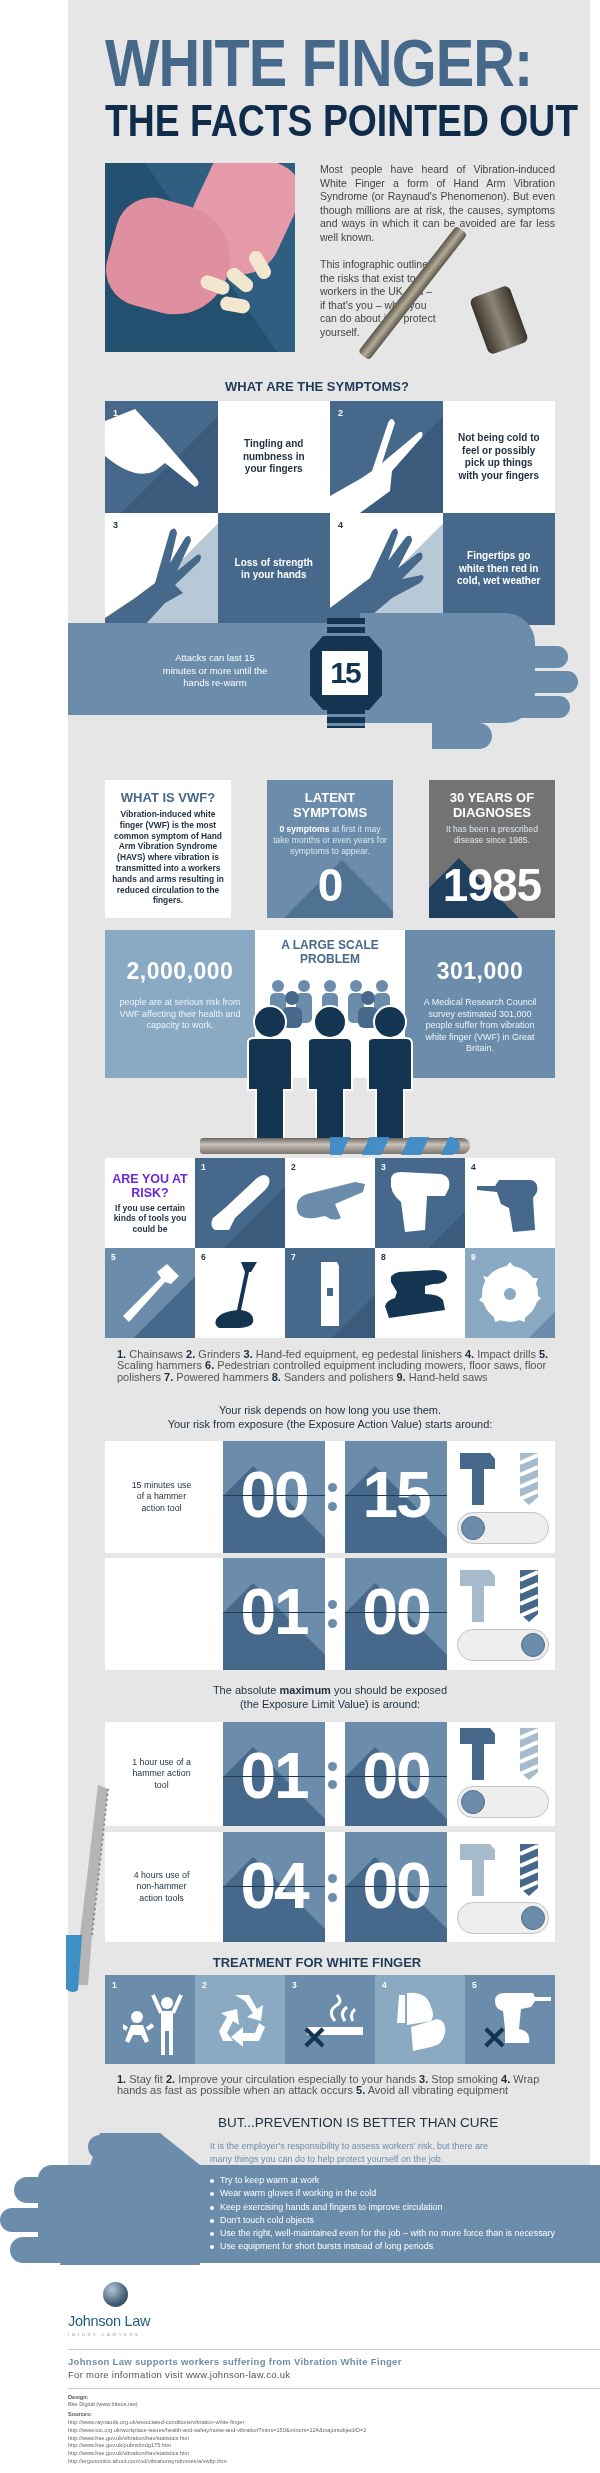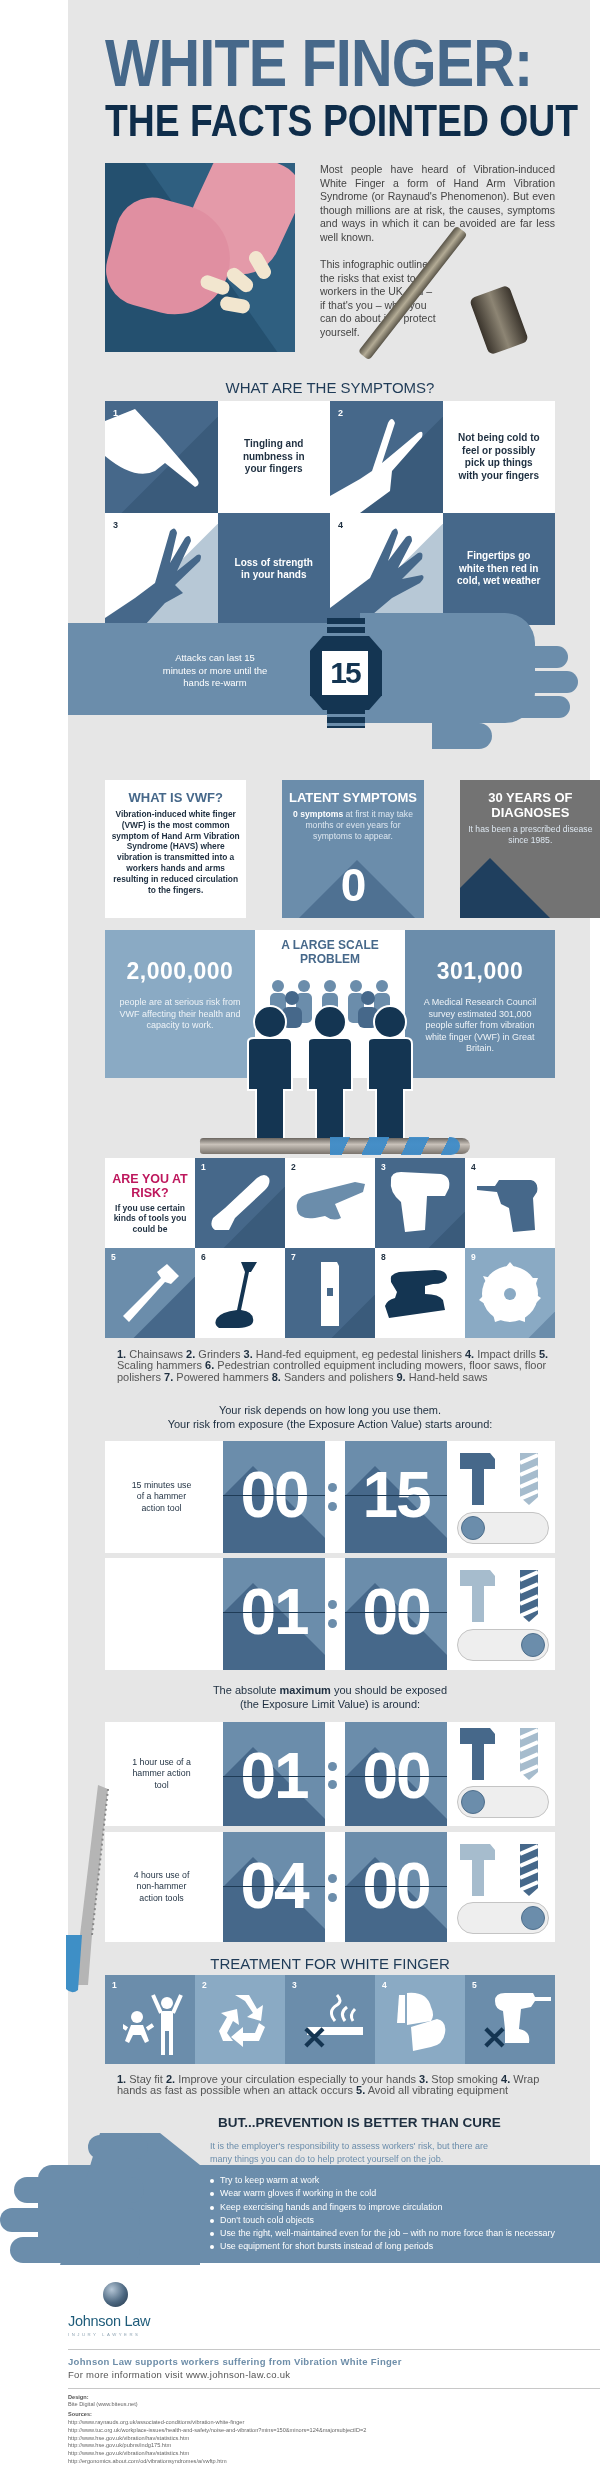--- a/index.html
+++ b/index.html
@@ -16,21 +16,21 @@
   .photo .shadow { position: absolute; left: 40px; top: 0; width: 300px; height: 400px; background: #2f5f80; transform: rotate(-35deg); transform-origin: left top; }
   .photo .hand1 { position: absolute; left: 90px; top: -10px; width: 95px; height: 120px; background: #e49aa9; border-radius: 30px 30px 40px 50px; transform: rotate(25deg); }
   .photo .hand2 { position: absolute; left: 5px; top: 40px; width: 120px; height: 110px; background: #e08fa1; border-radius: 40px 60px 60px 40px; transform: rotate(15deg); }
   .photo .tip { position: absolute; width: 30px; height: 14px; background: #f2e6cf; border-radius: 8px; }
   .intro-text { left: 320px; top: 163px; width: 235px; font-size: 10.5px; color: #444; line-height: 13.5px; text-align: justify; }
   .intro-text2 { left: 320px; top: 258px; width: 120px; font-size: 10.5px; color: #444; line-height: 13.5px; }
   .chuck { left: 455px; top: 230px; width: 14px; height: 160px; background: linear-gradient(90deg,#5a5549,#b3ab95,#5a5549); transform: rotate(38deg); transform-origin: top center; border-radius: 4px; }
   .chuck-head { left: 478px; top: 290px; width: 42px; height: 60px; background: linear-gradient(90deg,#3a342c,#8d8574,#3a342c); border-radius: 6px; transform: rotate(-20deg); }
 
   
-  .h-sec { left: 105px; width: 450px; text-align: center; font-weight: normal; font-size: 15px; color: #1f3b57; }
+  .h-sec { left: 92px; width: 450px; text-align: center; font-weight: bold; font-size: 13px; color: #1f3b57; }
 
   
   .sym-grid { left: 105px; top: 401px; width: 450px; height: 224px; display: grid; grid-template-columns: repeat(4, 1fr); grid-template-rows: repeat(2, 112px); }
   .cell { position: relative; overflow: hidden; display: flex; align-items: center; justify-content: center; text-align: center; font-size: 10px; font-weight: bold; line-height: 12.5px; padding: 0 14px; }
   .c-dark { background: #46688a; color: #fff; }
   .c-white { background: #ffffff; color: #1e2f40; }
   .num { position: absolute; left: 8px; top: 6px; font-size: 9px; font-weight: bold; }
   .c-dark .num { color: #fff; }
   .c-white .num { color: #1e2f40; }
   .longshadow { position: absolute; width: 200px; height: 200px; transform: rotate(45deg); }
@@ -38,21 +38,21 @@
   
   .attack-band { left: 68px; top: 623px; width: 340px; height: 92px; background: #6b8dab; }
   .attack-palm { left: 360px; top: 613px; width: 175px; height: 110px; background: #6b8dab; border-radius: 0 30px 30px 0; }
   .finger { background: #6b8dab; border-radius: 0 12px 12px 0; height: 22px; }
   .attack-text { left: 160px; top: 652px; width: 110px; font-size: 9.5px; color: #fff; text-align: center; line-height: 12.5px; }
   .watch-strap { left: 327px; top: 618px; width: 38px; height: 110px; background: repeating-linear-gradient(#143552 0 6px, #6b8dab 6px 9px); }
   .watch-body { left: 310px; top: 636px; width: 72px; height: 74px; background: #143552; clip-path: polygon(18% 0,82% 0,100% 20%,100% 80%,82% 100%,18% 100%,0 80%,0 20%); }
   .watch-face { left: 322px; top: 651px; width: 46px; height: 44px; background: #fff; display: flex; align-items: center; justify-content: center; font-size: 30px; font-weight: bold; color: #143552; letter-spacing: -2px; }
 
   
-  .vwf-row { left: 105px; top: 780px; width: 496px; height: 138px; display: grid; grid-template-columns: repeat(3, 1fr); gap: 36px; }
+  .vwf-row { left: 105px; top: 780px; width: 450px; height: 138px; display: grid; grid-template-columns: repeat(3, 1fr); gap: 36px; }
   .vcol { position: relative; overflow: hidden; text-align: center; padding-top: 10px; }
   .vcol h3 { font-size: 13px; line-height: 15px; font-weight: bold; }
   .vcol p { font-size: 8.6px; line-height: 11px; margin-top: 4px; padding: 0 4px; }
   .v1 { background: #fff; color: #1e2f40; }
   .v1 h3 { color: #46688a; }
   .v1 p { font-weight: bold; font-size: 8.4px; line-height: 10.8px; }
   .v2 { background: #6b8dab; color: #fff; }
   .v2 p { color: #dde7f0; }
   .v3 { background: #737373; color: #fff; }
   .v3 p { color: #dde7f0; }
@@ -73,21 +73,21 @@
   .risk-grid { left: 105px; top: 1158px; width: 450px; height: 180px; display: grid; grid-template-columns: repeat(5, 1fr); grid-template-rows: repeat(2, 90px); }
   .rcell { position: relative; overflow: hidden; }
   .rcell .num { font-size: 8.5px; left: 6px; top: 4px; }
   .r-dark { background: #46688a; }
   .r-mid { background: #6b8dab; }
   .r-light { background: #8aaac4; }
   .r-white { background: #fff; }
   .r-dark .num, .r-mid .num, .r-light .num { color: #fff; }
   .r-white .num { color: #1e2f40; }
   .risk-intro { display: flex; flex-direction: column; align-items: center; justify-content: center; text-align: center; background: #fff; }
-  .risk-intro h3 { font-size: 12.5px; line-height: 14px; color: #be185d; font-weight: bold; }
+  .risk-intro h3 { font-size: 12.5px; line-height: 14px; color: #6d28d9; font-weight: bold; }
   .risk-intro p { font-size: 8.5px; line-height: 10.5px; color: #1e2f40; font-weight: bold; margin-top: 3px; }
   .tool { position: absolute; }
   .caption { left: 105px; width: 455px; font-size: 11px; line-height: 11.3px; color: #555; margin-left: 12px; }
   .caption b { color: #1e2f40; }
 
   
   .exp-head { left: 105px; width: 450px; text-align: center; font-size: 11px; line-height: 13.5px; color: #1e2f40; }
   .exp-row { left: 105px; width: 450px; height: 112px; background: #fff; }
   .exp-label { position: absolute; left: 0; top: 0; width: 113px; height: 100%; display: flex; align-items: center; justify-content: center; text-align: center; font-size: 8.8px; line-height: 11.5px; color: #1e2f40; padding: 0 22px; }
   .digit-box { position: absolute; top: 0; width: 102px; height: 100%; background: #6b8dab; overflow: hidden; }
@@ -100,21 +100,21 @@
   .toggle .knob { position: absolute; top: 3px; width: 24px; height: 24px; border-radius: 50%; background: #6b8dab; border: 1.5px solid #4f6f8c; }
 
   
   .treat-row { left: 105px; top: 1975px; width: 450px; height: 89px; display: grid; grid-template-columns: repeat(5, 1fr); }
   .tcell { position: relative; overflow: hidden; }
   .tcell .num { color: #fff; font-size: 8.5px; left: 7px; top: 5px; }
   .t-dark { background: #6b8dab; }
   .t-light { background: #8aaac4; }
 
   
-  .prev-title { left: 210px; top: 2115px; font-size: 13.5px; font-weight: bold; color: #1e2f40; padding-left: 8px; }
+  .prev-title { left: 210px; top: 2115px; font-size: 13.5px; font-weight: normal; color: #1e2f40; padding-left: 8px; }
   .prev-sub { left: 210px; top: 2140px; width: 300px; font-size: 9px; line-height: 12.5px; color: #6b8dab; }
   .prev-band { left: 38px; top: 2165px; width: 562px; height: 98px; background: #6b8dab; border-radius: 14px 0 0 14px; }
   .prev-list { left: 210px; top: 2174px; width: 390px; list-style: none; }
   .prev-list li { font-size: 8.9px; line-height: 13.3px; color: #fff; padding-left: 10px; position: relative; white-space: nowrap; }
   .prev-list li::before { content: ""; position: absolute; left: 0; top: 5px; width: 4px; height: 4px; border-radius: 50%; background: #fff; }
 
   
   .logo-globe { left: 103px; top: 2282px; width: 25px; height: 25px; border-radius: 50%; background: radial-gradient(circle at 35% 30%, #b5c6d6, #4c6780 55%, #213447); }
   .logo-name { left: 68px; top: 2313px; font-size: 14.5px; color: #1f5c7a; letter-spacing: -0.3px; }
   .logo-sub { left: 68px; top: 2332px; font-size: 4.3px; letter-spacing: 2.5px; color: #8ea3b2; }
@@ -201,20 +201,21 @@
   <div class="vcol v2">
     <h3>LATENT SYMPTOMS</h3>
     <p><b style="color:#fff">0 symptoms</b><span> at first it may take months or even years for symptoms to appear.</span></p>
     <div style="position:absolute;left:75px;top:80px;width:120px;height:120px;background:#4f7192;transform:rotate(45deg);transform-origin:left top;"></div>
     <div class="bignum">0</div>
   </div>
   <div class="vcol v3">
     <h3>30 YEARS OF DIAGNOSES</h3>
     <p>It has been a prescribed disease since 1985.</p>
     <div style="position:absolute;left:30px;top:78px;width:180px;height:180px;background:#1f3f5e;transform:rotate(45deg);transform-origin:left top;"></div>
+    <div class="bignum">1985</div>
   </div>
 </div>
 
 <div class="abs scale-row">
   <div class="s1">
     <div class="s-num">2,000,000</div>
     <div class="s-desc">people are at serious risk from VWF affecting their health and capacity to work.</div>
   </div>
   <div class="s2">
     <h3>A LARGE SCALE PROBLEM</h3>

